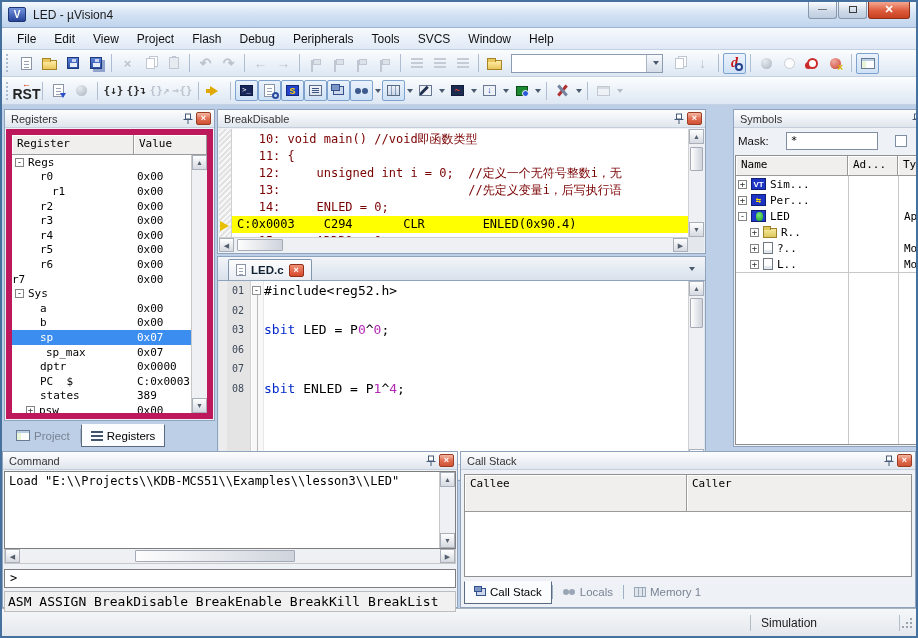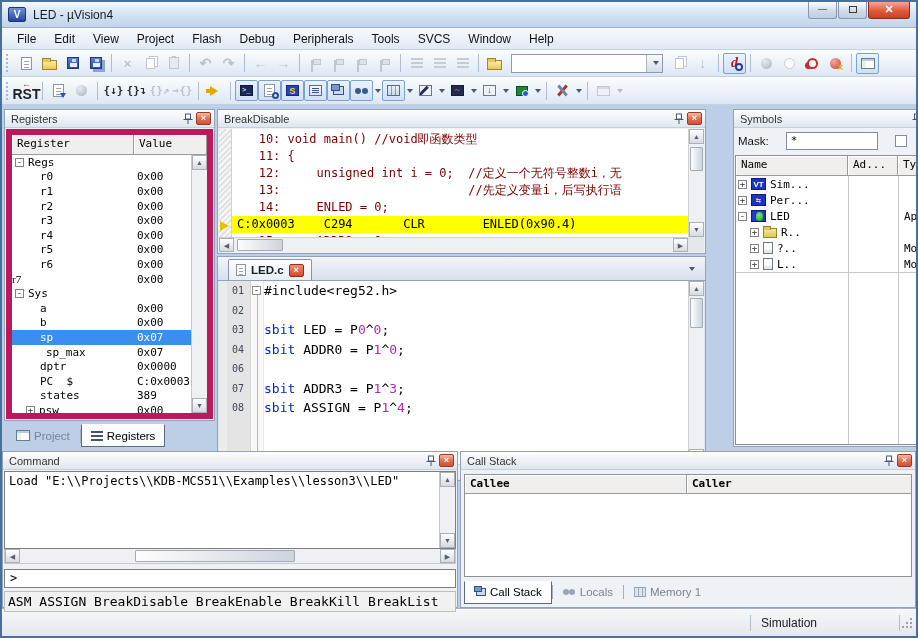--- a/index.html
+++ b/index.html
@@ -191,21 +191,21 @@
   .cmd-log{position:relative;margin:1px 1px 0;height:78px;background:#fff;border:1px solid #7e7e7e;overflow:hidden;}
   .cmd-text{display:block;font-family:"DejaVu Sans Mono",monospace;font-size:12px;color:#000;padding:2px 4px;white-space:pre;overflow:hidden;}
   .cmd-log .sbv{position:absolute;right:0;top:0;bottom:0;width:16px;background:#eef0f3;border-left:1px solid #c8c8c8;}
   .cmd-hsb{position:relative;margin:0 1px;height:15px;background:#eef0f3;border:1px solid #c8c8c8;border-top:none;display:flex;}
   .cmd-prompt{margin:5px 1px 0;height:19px;background:#fff;border:1px solid #7e7e7e;font-family:"DejaVu Sans Mono",monospace;font-size:12px;padding:1px 5px;color:#000;}
   .cmd-asm{margin:3px 1px 1px;height:21px;background:#f1f1f1;border:1px solid #bdbdbd;font-family:"DejaVu Sans Mono",monospace;font-size:13px;padding:2px 3px;color:#000;white-space:pre;overflow:hidden;}
 
   
   #callstack-panel{left:458px;top:346px;width:456px;height:157px;}
   .cs-table{position:absolute;left:3px;right:3px;top:22px;bottom:30px;background:#fff;border:1px solid #909090;}
-  .cs-head{display:flex;height:19px;font-weight:bold;}
+  .cs-head{display:flex;height:37px;}
   .cs-head .c1{width:222px;} .cs-head .c2{flex:1;border-right:none;}
   #callstack-tabs{left:3px;bottom:3px;height:24px;}
 
   
   .statusbar{height:28px;background:linear-gradient(#f5f7f9,#e4e8ed);border-top:1px solid #aab4c0;display:flex;align-items:center;font-size:12px;color:#1a1a1a;}
   .s-spacer{flex:1;}
   .ssep{width:1px;height:16px;background:#b4bcc6;}
   .s-mode{width:148px;padding-left:10px;}
   .grip2{width:14px;height:14px;margin-right:2px;background:radial-gradient(circle at 3px 11px,#9aa4b0 1px,transparent 1.5px),radial-gradient(circle at 7px 11px,#9aa4b0 1px,transparent 1.5px),radial-gradient(circle at 11px 11px,#9aa4b0 1px,transparent 1.5px),radial-gradient(circle at 7px 7px,#9aa4b0 1px,transparent 1.5px),radial-gradient(circle at 11px 7px,#9aa4b0 1px,transparent 1.5px),radial-gradient(circle at 11px 3px,#9aa4b0 1px,transparent 1.5px);}
 </style>
@@ -473,21 +473,21 @@
         <div class="reg-rows">
             <div class="trow">
               <span class="tname" style="padding-left: 3px;"><span class="expbox">-</span><span>Regs</span></span>
               <span class="tval"></span>
             </div>
             <div class="trow">
               <span class="tname" style="padding-left: 28px;"><span>r0</span></span>
               <span class="tval">0x00</span>
             </div>
             <div class="trow">
-              <span class="tname" style="padding-left: 28px;"><span>r1</span></span>
+              <span class="tname" style="padding-left: 40px;"><span>r1</span></span>
               <span class="tval">0x00</span>
             </div>
             <div class="trow">
               <span class="tname" style="padding-left: 28px;"><span>r2</span></span>
               <span class="tval">0x00</span>
             </div>
             <div class="trow">
               <span class="tname" style="padding-left: 28px;"><span>r3</span></span>
               <span class="tval">0x00</span>
             </div>
@@ -497,21 +497,21 @@
             </div>
             <div class="trow">
               <span class="tname" style="padding-left: 28px;"><span>r5</span></span>
               <span class="tval">0x00</span>
             </div>
             <div class="trow">
               <span class="tname" style="padding-left: 28px;"><span>r6</span></span>
               <span class="tval">0x00</span>
             </div>
             <div class="trow">
-              <span class="tname" style=" font-family: Liberation Serif, serif;"><span>r7</span></span>
+              <span class="tname" style=""><span>r7</span></span>
               <span class="tval">0x00</span>
             </div>
             <div class="trow">
               <span class="tname" style="padding-left: 3px;"><span class="expbox">-</span><span>Sys</span></span>
               <span class="tval"></span>
             </div>
             <div class="trow">
               <span class="tname" style="padding-left: 28px;"><span>a</span></span>
               <span class="tval">0x00</span>
             </div>
@@ -628,37 +628,31 @@
               <span class="lnum">02</span>
               <span class="lfold"></span>
               <span class="lcode"></span>
             </div>
             <div class="eline">
               <span class="lnum">03</span>
               <span class="lfold"></span>
               <span class="lcode"><span class="kw">sbit</span><span class="pl"> LED = P</span><span class="num">0</span><span class="pl">^</span><span class="num">0</span><span class="pl">;</span></span>
             </div>
             <div class="eline">
-              <span class="lnum">04</span>
-              <span class="lfold"></span>
-              <span class="lcode"><span class="kw">sbit</span><span class="pl"> ADDR0 = P</span><span class="num">1</span><span class="pl">^</span><span class="num">0</span><span class="pl">;</span></span>
-            </div>
-            <div class="eline">
               <span class="lnum">06</span>
               <span class="lfold"></span>
             </div>
             <div class="eline">
               <span class="lnum">07</span>
               <span class="lfold"></span>
-              <span class="lcode"><span class="kw">sbit</span><span class="pl"> ADDR3 = P</span><span class="num">1</span><span class="pl">^</span><span class="num">3</span><span class="pl">;</span></span>
             </div>
             <div class="eline">
               <span class="lnum">08</span>
               <span class="lfold"></span>
-              <span class="lcode"><span class="kw">sbit</span><span class="pl"> ASSIGN = P</span><span class="num">1</span><span class="pl">^</span><span class="num">4</span><span class="pl">;</span></span>
+              <span class="lcode"><span class="kw">sbit</span><span class="pl"> ENLED = P</span><span class="num">1</span><span class="pl">^</span><span class="num">4</span><span class="pl">;</span></span>
             </div>
           </div>
         <div class="sb-v">
           <div class="sb-btn">▲</div>
           <div class="sb-thumb" style="left:1px;right:1px;top:17px;height:30px;"></div>
           <div class="sb-btn bot">▼</div>
         </div>
         <div class="sb-h">
           <div class="sb-hb">◀</div>
           <div class="sb-thumb" style="left:18px;top:1px;bottom:1px;width:60px;"></div>

